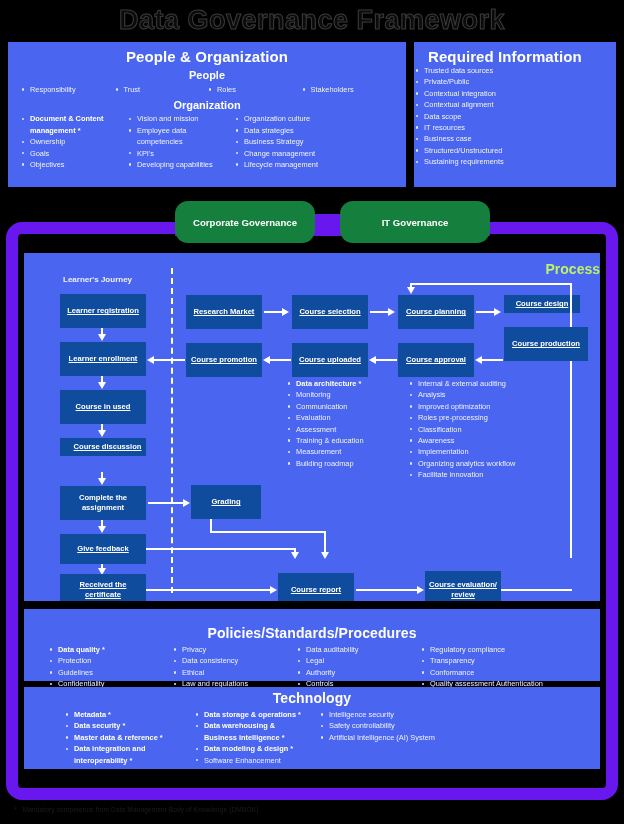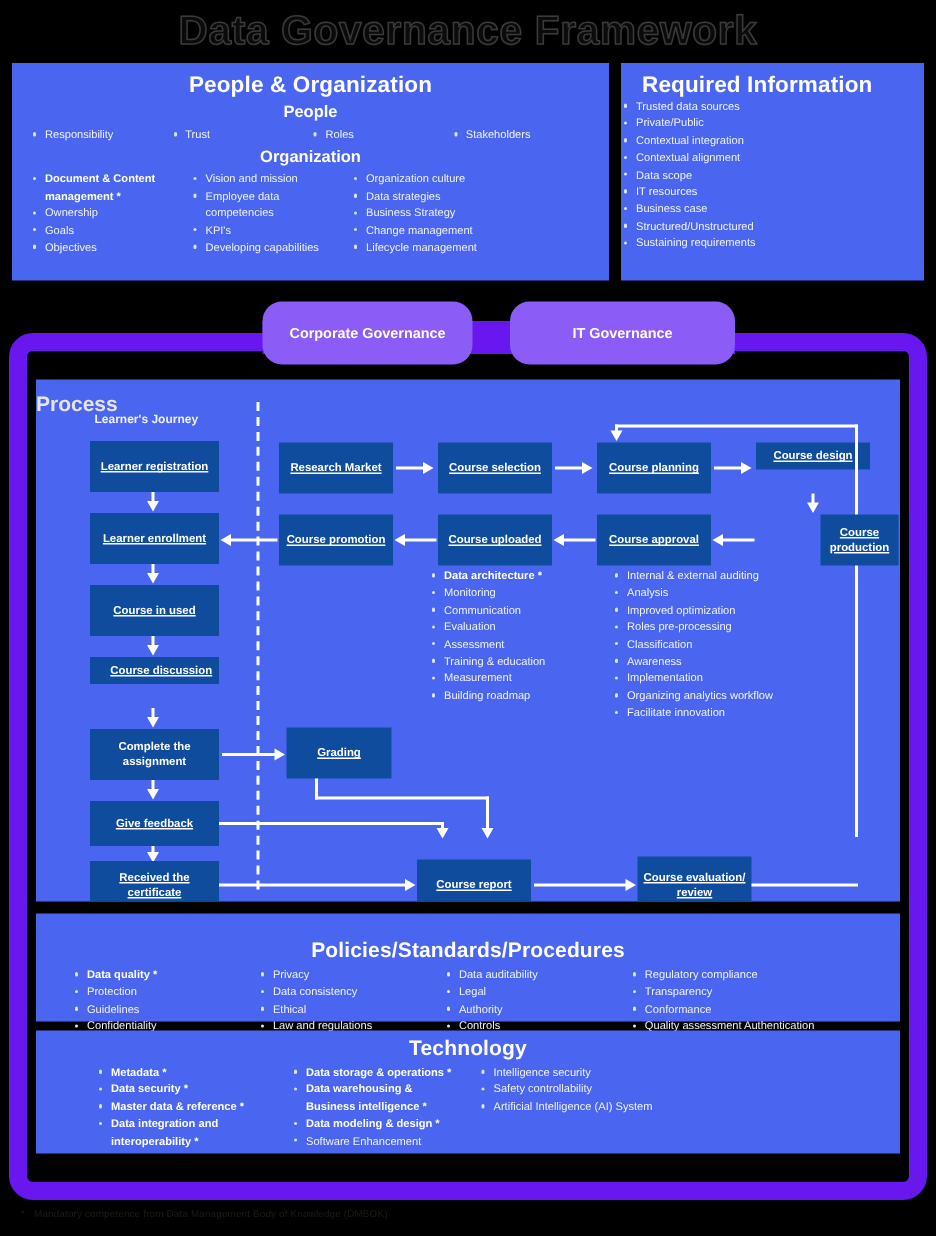--- a/index.html
+++ b/index.html
@@ -53,21 +53,21 @@
   ul.blist li.cont:before{display:none;}
   .people-row{display:flex;padding:3px 12px 0 12px;}
   .people-row .col{flex:1;}
   .org-row{display:flex;padding:2px 12px 0 12px;}
   .org-row .col{width:107px;}
   .req-list{padding:4px 0 0 16px;}
   .req-list li{font-size:7.6px;line-height:11.6px;}
 
   
   .pill{
-    position:absolute;background:#8b5cf6;color:#fff;border-radius:13px;
+    position:absolute;background:#15803d;color:#fff;border-radius:13px;
     display:flex;align-items:center;justify-content:center;
     font-size:9.6px;font-weight:bold;z-index:6;
   }
   .pill-corp{left:175px;top:201px;width:140px;height:42px;}
   .pill-it{left:340px;top:201px;width:150px;height:42px;}
 
   
   .frame{
     position:absolute;left:6px;top:222px;width:612px;height:578px;
     border:12px solid #6817ef;border-radius:16px;box-sizing:border-box;
@@ -77,21 +77,21 @@
     position:absolute;left:175px;top:214px;width:315px;height:22px;
     background:#6817ef;z-index:5;
   }
 
   
   .process{
     position:absolute;left:24px;top:253px;width:576px;height:348px;
     background:#4a66f0;overflow:hidden;
   }
   .process-title{
-    text-align:left;font-size:14px;font-weight:bold;color:#e5e5e5;
+    text-align:right;font-size:14px;font-weight:bold;color:#bef264;
     padding-top:8px;
   }
 
   
   .nbox{
     position:absolute;background:#104c9e;color:#ffffff;
     display:flex;align-items:center;justify-content:center;text-align:center;
     font-size:7.6px;line-height:9.6px;font-weight:bold;box-sizing:border-box;
     padding:2px;
   }
@@ -303,21 +303,21 @@
       </div>
 
     <div class="line" style="left:546px;top:30px;width:2px;height:275px;"></div>
     <div class="line" style="left:386px;top:30px;width:162px;height:2px;"></div>
     <div class="line" style="left:386px;top:30px;width:2px;height:6px;"></div>
     <div class="tri tri-d" style="left:383px;top:34px;"></div>
 
     <div class="arw arw-v" style="left:517px;top:76px;height:8px;"></div>
     <div class="tri tri-d" style="left:513.5px;top:82px;"></div>
 
-    <div class="nbox" style="left:480px;top:90px;width:52px;height:34px;margin-left:43px;">
+    <div class="nbox" style="left:480px;top:74px;width:84px;height:34px;">
         <span>Course production</span>
       </div>
     <div class="arw arw-h" style="left:458px;top:106px;width:21px;"></div>
     <div class="tri tri-l" style="left:451px;top:102.5px;"></div>
 
     <div class="nbox" style="left:374px;top:90px;width:76px;height:34px;">
         <span>Course approval</span>
       </div>
     <div class="arw arw-h" style="left:352px;top:106px;width:21px;"></div>
     <div class="tri tri-l" style="left:345px;top:102.5px;"></div>

